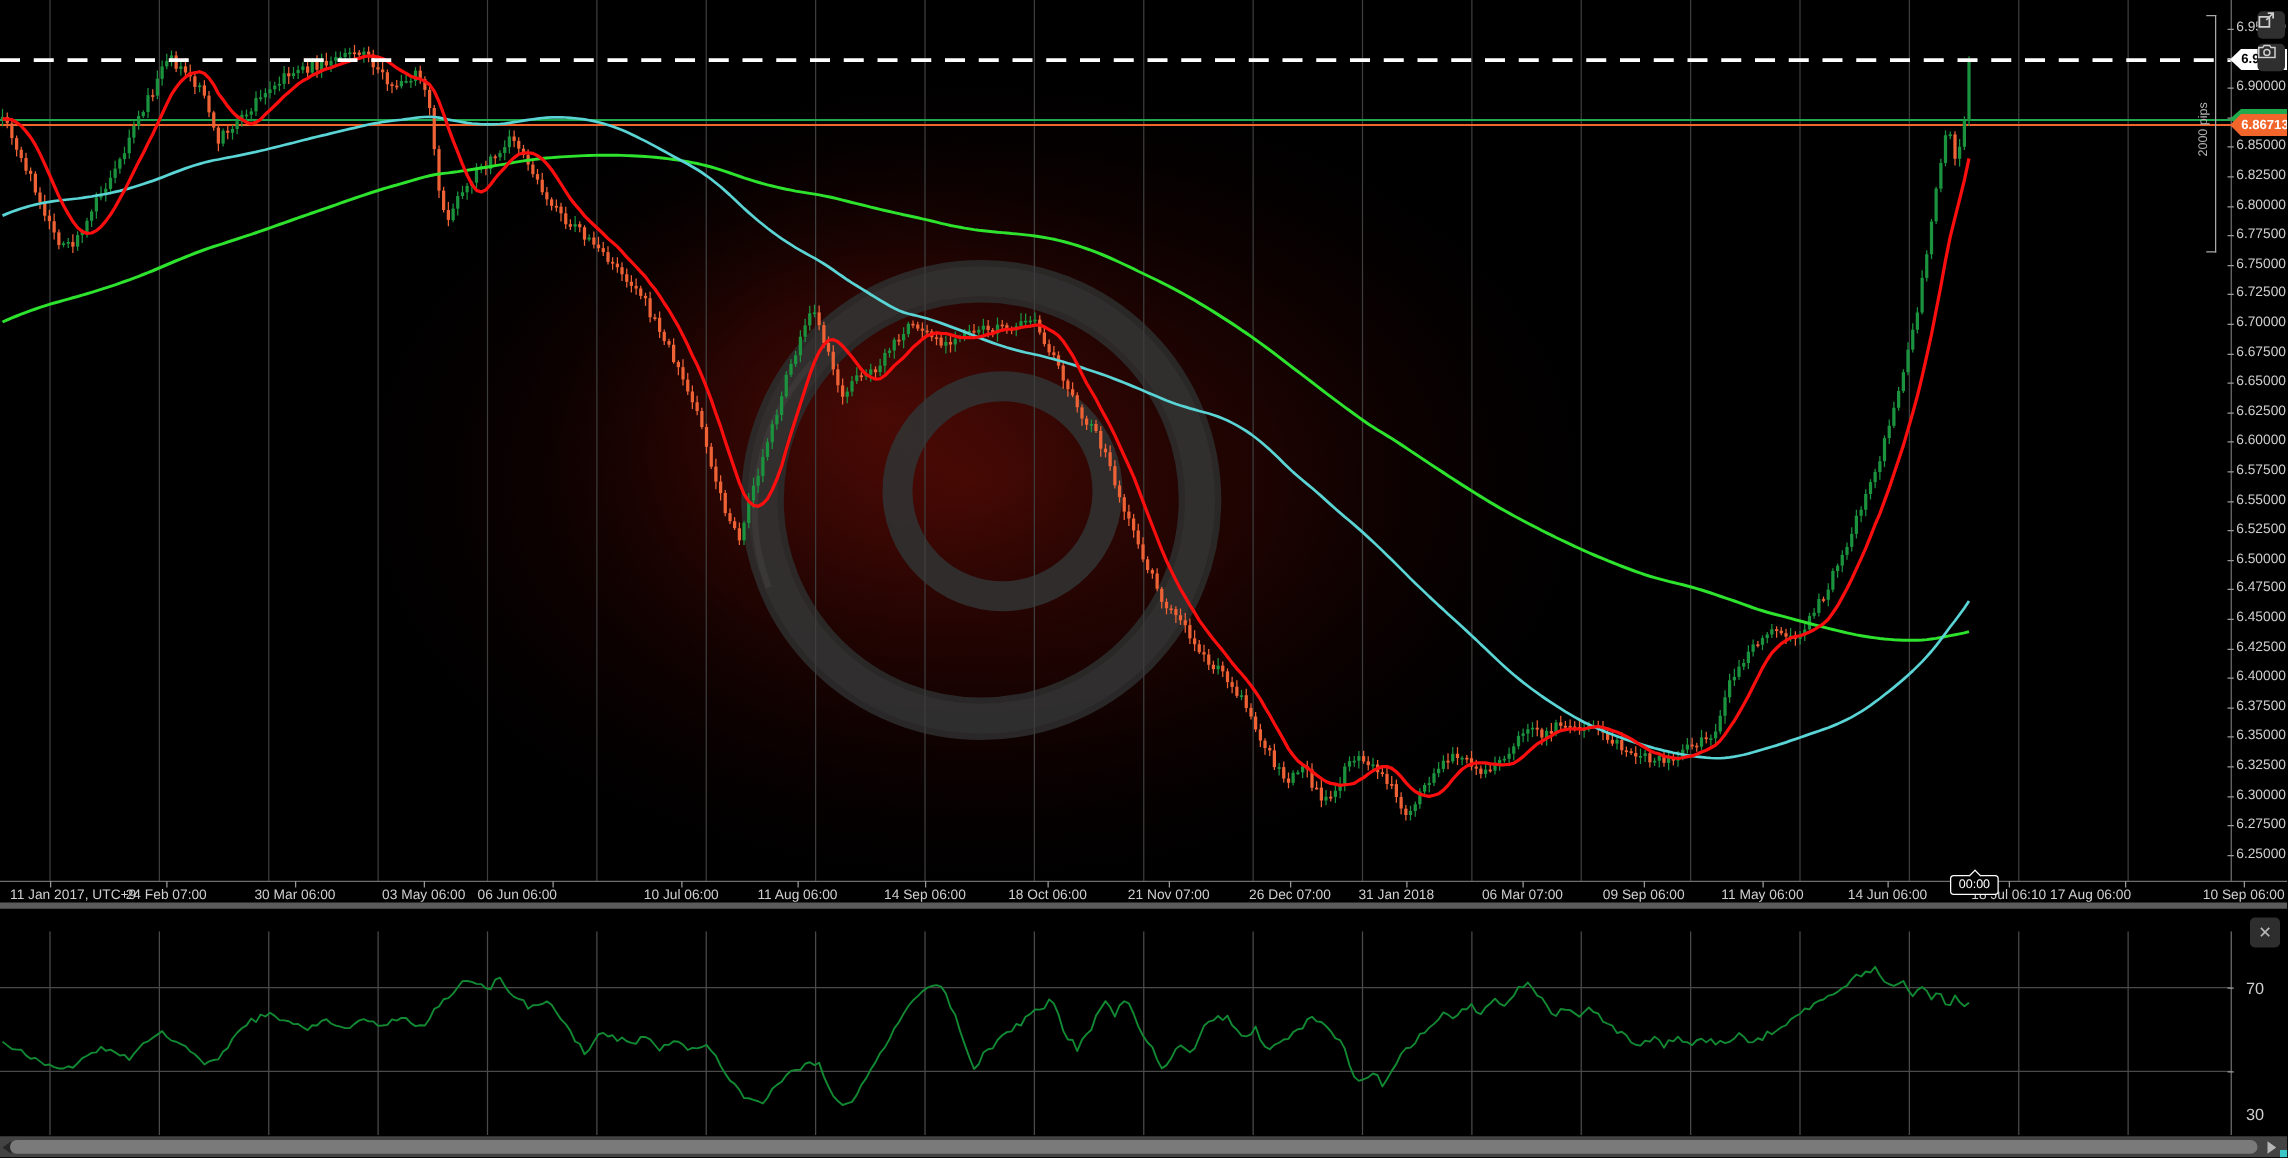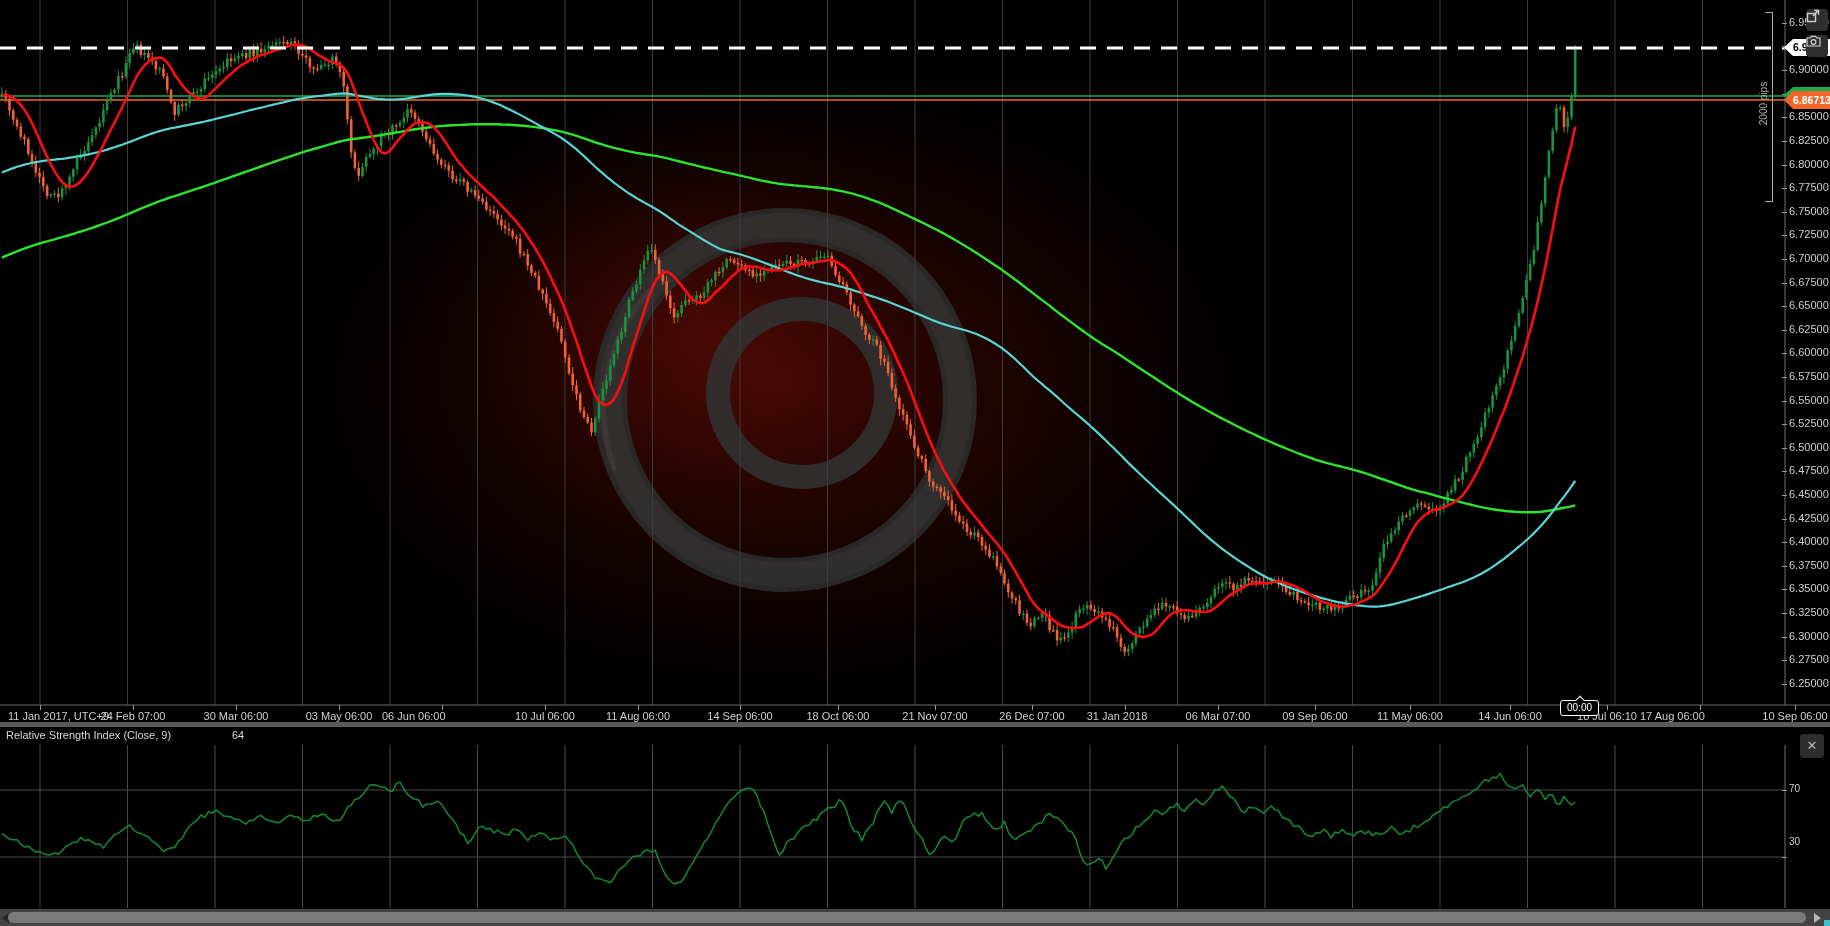--- a/index.html
+++ b/index.html
@@ -8,21 +8,21 @@
   svg{position:absolute;left:0;top:0;display:block;}
   .plabel{position:absolute;left:1789px;width:44px;font-size:11px;color:#cfcfcf;line-height:13px;}
   .ptick{position:absolute;left:1782px;width:5px;height:1px;background:#9a9a9a;}
   .tlabel{position:absolute;top:710px;font-size:11px;color:#cfcfcf;white-space:nowrap;}
   .ttick{position:absolute;top:705px;width:1px;height:5px;background:#9a9a9a;}
   .splitter{position:absolute;left:0;top:722px;width:1830px;height:5px;background:#5b5b5b;}
   .rsi-header{position:absolute;left:0;top:727px;width:1830px;height:18px;background:#000;}
   .rsi-header span{font-size:11px;color:#d8d8d8;}
   .rsi-title{position:absolute;left:6px;top:2px;}
   .rsi-value{position:absolute;left:232px;top:2px;}
-  .rlabel{position:absolute;left:1789px;width:30px;font-size:10px;color:#cfcfcf;}
+  .rlabel{position:absolute;left:1789px;width:30px;font-size:13px;color:#cfcfcf;text-align:center;}
   .tagbase{position:absolute;left:1784px;width:46px;color:#fff;font-size:10.5px;font-weight:bold;
            clip-path:polygon(0 50%,9px 0,100% 0,100% 100%,9px 100%);padding-left:9px;box-sizing:border-box;}
   .tag-white{top:39px;height:17px;line-height:17px;background:#fff;color:#000;z-index:4;}
   .tag-green{top:87px;height:16px;line-height:16px;background:#1faa4e;z-index:3;}
   .tag-orange{top:91px;height:18px;line-height:18px;background:#f3662b;z-index:4;}
   .chart-btn{position:absolute;left:1806px;width:22px;height:22px;background:#2f2f2f;border-radius:4px;
              z-index:6;display:flex;align-items:center;justify-content:center;cursor:pointer;}
   .btn-popout{top:9px;}
   .btn-camera{top:35px;}
   .btn-rsi-close{position:absolute;left:1800px;top:734px;width:24px;height:24px;background:#2e2e2e;
@@ -1063,26 +1063,22 @@
       <div class="ttick" style="left:1607px"></div>
       <div class="tlabel" style="left:1547px;width:120px;text-align:center">18 Jul 06:10</div>
       <div class="ttick" style="left:1700px"></div>
       <div class="tlabel" style="left:1640px;width:120px;">17 Aug 06:00</div>
       <div class="ttick" style="left:1795px"></div>
       <div class="tlabel" style="left:1735px;width:120px;text-align:center">10 Sep 06:00</div>
     </div>
 
   <div class="splitter"></div>
 
-  <div class="rsi-header">
-    <span class="rsi-title">Relative Strength Index (Close, 9)</span>
-    <span class="rsi-value">64</span>
-  </div>
   <div class="rlabel" style="top:783px">70</div>
-  <div class="rlabel" style="top:836px">30</div>
+  <div class="rlabel" style="top:884px">30</div>
   <div class="ptick" style="top:790px"></div>
   <div class="ptick" style="top:857px"></div>
 
   <div class="tagbase tag-green"></div>
   <div class="tagbase tag-orange">6.86713</div>
   <div class="tagbase tag-white">6.92</div>
 
   <div class="chart-btn btn-popout">
     <svg width="14" height="14" viewBox="0 0 14 14">
       <rect x="1.5" y="4.5" width="8" height="8" fill="none" stroke="#cfcfcf" stroke-width="1.4"></rect>

